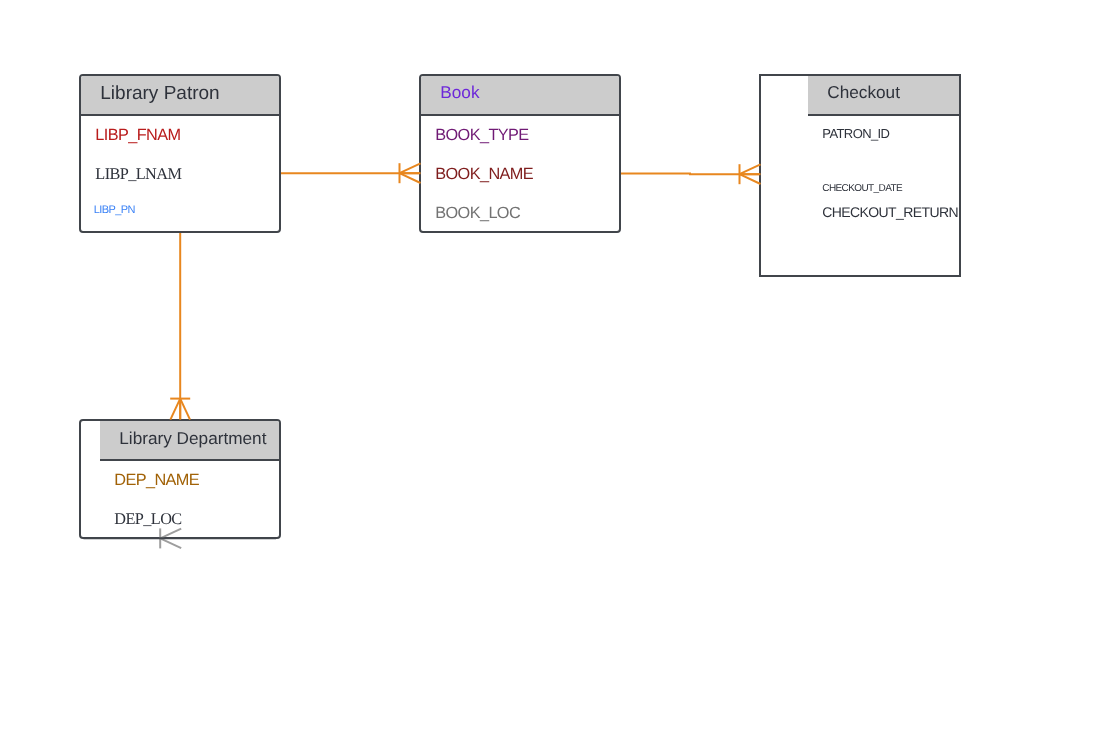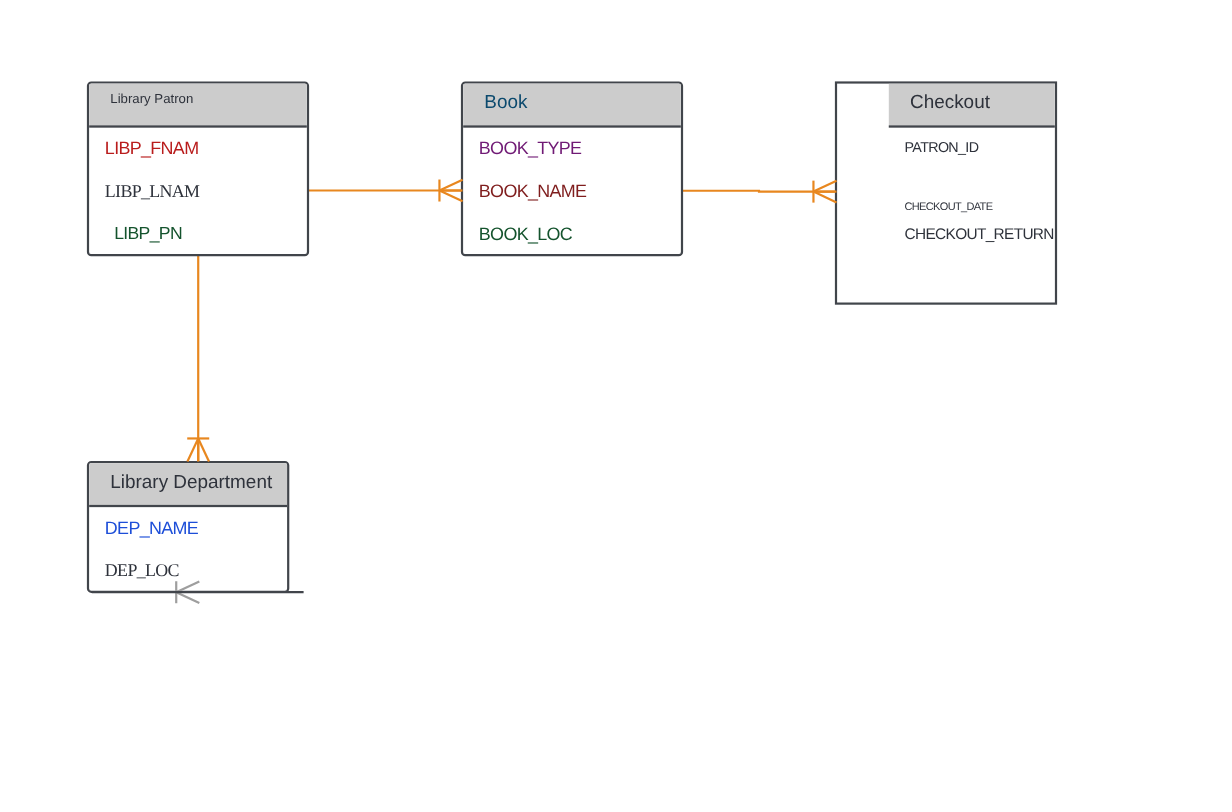--- a/index.html
+++ b/index.html
@@ -20,54 +20,54 @@
 <div id="canvas">
   <svg class="layer" id="conn-below" viewBox="0 0 1120 738">
       <polyline points="280.5,173.2 420.5,173.2" fill="none" stroke="#e8871f" stroke-width="2"></polyline>
       <polyline points="620.5,173.4 690,173.4 690,174.2 760.5,174.2" fill="none" stroke="#e8871f" stroke-width="2"></polyline>
       <polyline points="180.2,232.5 180.2,419.6" fill="none" stroke="#e8871f" stroke-width="2"></polyline>
       <polyline points="" fill="none" stroke="#9e9e9e" stroke-width="2"></polyline>
     </svg>
   <div id="entities">
       <div class="entity" style="left: 78.8px; top: 73.8px; width: 202px; height: 159.5px; border: 2px solid rgb(65, 69, 75); border-radius: 4px; background: rgb(255, 255, 255);">
         <div class="entity-header" style="height: 40px; background: rgb(204, 204, 204); border-bottom: 2px solid rgb(65, 69, 75); position: relative;">
-          <span class="entity-title" style="position: absolute; left: 19.5px; top: 8px; font-size: 12px; letter-spacing: 0px; color: rgb(46, 50, 59); line-height: 1;">Library Patron</span>
+          <span class="entity-title" style="position: absolute; left: 19.5px; top: 8px; font-size: 19px; letter-spacing: 0px; color: rgb(46, 50, 59); line-height: 1;">Library Patron</span>
         </div>
         <div style="position: relative;">
           <div class="attr-row" style="left: 14.5px; top: 11px; font-size: 16.3px; letter-spacing: -0.6px; color: #b91c1c; line-height: 1;">LIBP_FNAM</div>
           <div class="attr-row" style="left: 14.5px; top: 50.1px; font-size: 16.3px; letter-spacing: -0.6px; color: rgb(46, 50, 59); line-height: 1; font-family: Liberation Serif, serif;">LIBP_LNAM</div>
-          <div class="attr-row" style="left: 23px; top: 89.2px; font-size: 16px; letter-spacing: -0.6px; color: #14532d; line-height: 1;">LIBP_PN</div>
+          <div class="attr-row" style="left: 13px; top: 89.2px; font-size: 11px; letter-spacing: -0.6px; color: #3b82f6; line-height: 1;">LIBP_PN</div>
         </div>
       </div>
       <div class="entity" style="left: 418.8px; top: 73.8px; width: 202px; height: 159.5px; border: 2px solid rgb(65, 69, 75); border-radius: 4px; background: rgb(255, 255, 255);">
         <div class="entity-header" style="height: 40px; background: rgb(204, 204, 204); border-bottom: 2px solid rgb(65, 69, 75); position: relative;">
-          <span class="entity-title" style="position: absolute; left: 19.5px; top: 8px; font-size: 17.2px; letter-spacing: 0px; color: #0c4a6e; line-height: 1;">Book</span>
+          <span class="entity-title" style="position: absolute; left: 19.5px; top: 8px; font-size: 17.2px; letter-spacing: 0px; color: #6d28d9; line-height: 1;">Book</span>
         </div>
         <div style="position: relative;">
           <div class="attr-row" style="left: 14.5px; top: 11px; font-size: 16.3px; letter-spacing: -0.6px; color: #701a75; line-height: 1;">BOOK_TYPE</div>
           <div class="attr-row" style="left: 14.5px; top: 50.1px; font-size: 16.3px; letter-spacing: -0.6px; color: #7f1d1d; line-height: 1;">BOOK_NAME</div>
-          <div class="attr-row" style="left: 14.5px; top: 89.2px; font-size: 16.3px; letter-spacing: -0.6px; color: #14532d; line-height: 1;">BOOK_LOC</div>
+          <div class="attr-row" style="left: 14.5px; top: 89.2px; font-size: 16.3px; letter-spacing: -0.6px; color: #737373; line-height: 1;">BOOK_LOC</div>
         </div>
       </div>
       <div class="entity" style="left: 758.8px; top: 73.8px; width: 202px; height: 203px; border: 2px solid rgb(65, 69, 75); border-radius: 0; background: rgb(255, 255, 255); padding-left: 47px;">
         <div class="entity-header" style="height: 40px; background: rgb(204, 204, 204); border-bottom: 2px solid rgb(65, 69, 75); position: relative;">
           <span class="entity-title" style="position: absolute; left: 19.5px; top: 8px; font-size: 17.2px; letter-spacing: 0px; color: rgb(46, 50, 59); line-height: 1;">Checkout</span>
         </div>
         <div style="position: relative;">
           <div class="attr-row" style="left: 14.5px; top: 11px; font-size: 13px; letter-spacing: -0.6px; color: rgb(46, 50, 59); line-height: 1;">PATRON_ID</div>
           <div class="attr-row" style="left: 14.5px; top: 68px; font-size: 10px; letter-spacing: -0.6px; color: rgb(46, 50, 59); line-height: 1;">CHECKOUT_DATE</div>
           <div class="attr-row" style="left: 14.5px; top: 89.2px; font-size: 14px; letter-spacing: -0.6px; color: rgb(46, 50, 59); line-height: 1;">CHECKOUT_RETURN</div>
         </div>
       </div>
-      <div class="entity" style="left: 78.8px; top: 418.8px; width: 184px; height: 120.3px; border: 2px solid rgb(65, 69, 75); border-radius: 4px; background: rgb(255, 255, 255);">
+      <div class="entity" style="left: 78.8px; top: 418.8px; width: 202px; height: 120.3px; border: 2px solid rgb(65, 69, 75); border-radius: 4px; background: rgb(255, 255, 255); padding-left: 19px;">
         <div class="entity-header" style="height: 40px; background: rgb(204, 204, 204); border-bottom: 2px solid rgb(65, 69, 75); position: relative;">
           <span class="entity-title" style="position: absolute; left: 19.5px; top: 9px; font-size: 17.2px; letter-spacing: 0px; color: rgb(46, 50, 59); line-height: 1;">Library Department</span>
         </div>
         <div style="position: relative;">
-          <div class="attr-row" style="left: 14.5px; top: 11px; font-size: 16.3px; letter-spacing: -0.6px; color: #1d4ed8; line-height: 1;">DEP_NAME</div>
+          <div class="attr-row" style="left: 14.5px; top: 11px; font-size: 16.3px; letter-spacing: -0.6px; color: #a16207; line-height: 1;">DEP_NAME</div>
           <div class="attr-row" style="left: 14.5px; top: 50.1px; font-size: 16.3px; letter-spacing: -0.6px; color: rgb(46, 50, 59); line-height: 1; font-family: Liberation Serif, serif;">DEP_LOC</div>
         </div>
       </div>
     </div>
   <svg class="layer" id="conn-above" viewBox="0 0 1120 738">
       <g>
         <line x1="399.5" y1="173.2" x2="420.5" y2="163.39999999999998" stroke="#e8871f" stroke-width="2"></line>
         <line x1="399.5" y1="173.2" x2="420.5" y2="183" stroke="#e8871f" stroke-width="2"></line>
         <line x1="399.5" y1="173.2" x2="420.5" y2="173.2" stroke="#e8871f" stroke-width="2"></line>
         <line x1="399.5" y1="163.2" x2="399.5" y2="183.2" stroke="#e8871f" stroke-width="2"></line>

